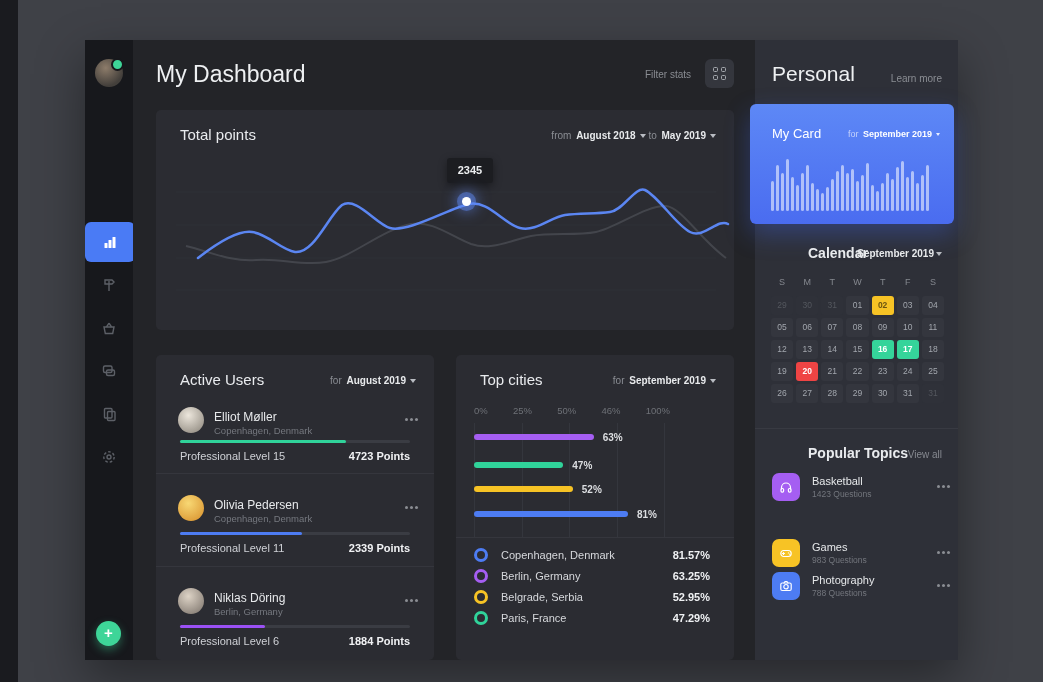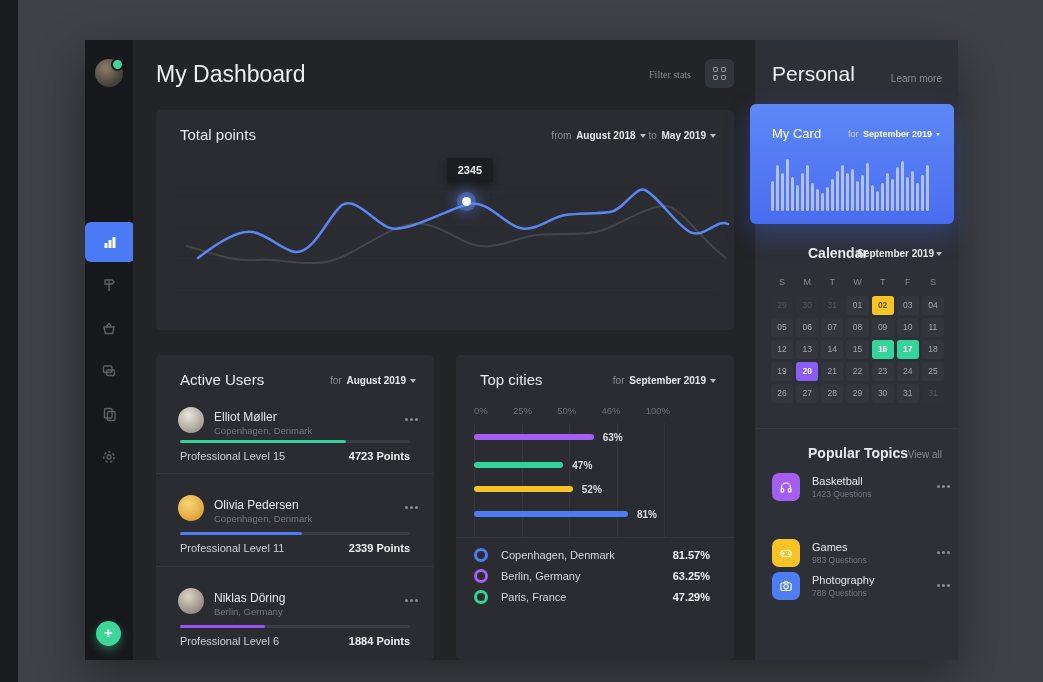--- a/index.html
+++ b/index.html
@@ -24,21 +24,21 @@
   .nav-item.active{width:50px;background:#4a7bf5;border-radius:6px;}
   .nav-item.active svg{stroke:none;}
   .nav-item.active svg rect{fill:#fff;}
   .add-btn{position:absolute;left:11px;top:581px;width:25px;height:25px;border-radius:50%;
     background:#3ed598;color:#fff;font-size:15px;line-height:24px;text-align:center;font-weight:bold;
     box-shadow:0 4px 10px rgba(62,213,152,.4);cursor:pointer;}
 
   
   .main{position:absolute;left:48px;top:0;width:622px;height:620px;background:#232428;}
   .main-title{position:absolute;left:23px;top:21px;font-size:23px;color:#eef0f2;font-weight:400;}
-  .filter-label{position:absolute;right:64px;top:29px;font-size:10px;color:#8a8d93;cursor:pointer;font-family:Liberation Serif, serif;}
+  .filter-label{position:absolute;right:64px;top:29px;font-size:10px;color:#8a8d93;cursor:pointer;}
   .filter-btn{position:absolute;right:21px;top:19px;width:29px;height:29px;background:#34363d;border-radius:6px;cursor:pointer;}
   .filter-glyph{position:absolute;left:8px;top:8px;width:13px;height:13px;display:grid;
     grid-template-columns:5px 5px;grid-template-rows:5px 5px;gap:3px;}
   .filter-glyph i{background:transparent;border:1.4px solid #a7aab0;border-radius:1.5px;display:block;}
 
   .card{position:absolute;background:#2b2c32;border-radius:5px;}
   .card-title{position:absolute;left:24px;top:16px;font-size:15px;color:#e9ebee;font-weight:500;}
   .range{position:absolute;right:18px;top:20px;font-size:10px;color:#8a8d93;white-space:nowrap;}
   .range .val{color:#e8eaec;font-weight:bold;margin:0 2px;cursor:pointer;}
   .caret{display:inline-block;width:0;height:0;border-left:3px solid transparent;border-right:3px solid transparent;
@@ -113,21 +113,21 @@
   .section-link{position:absolute;right:16px;font-size:10px;color:#868990;cursor:pointer;}
   .cal-range{position:absolute;right:16px;top:208px;font-size:10px;color:#e8eaec;font-weight:bold;}
   .dow-row{position:absolute;left:16px;right:14px;top:237px;display:grid;grid-template-columns:repeat(7,1fr);gap:3px;}
   .dow{font-size:9px;color:#85888f;text-align:center;}
   .cal-grid{position:absolute;left:16px;right:14px;top:256px;display:grid;grid-template-columns:repeat(7,1fr);
     grid-auto-rows:19px;gap:3px;}
   .cal-cell{background:#34363e;border-radius:3px;font-size:8.5px;color:#a3a7ae;text-align:center;line-height:19px;cursor:pointer;}
   .cal-cell.muted{background:#2f3139;color:#54575e;}
   .cal-cell.yellow{background:#f7c325;color:#6b5410;font-weight:bold;}
   .cal-cell.green{background:#35d49a;color:#fff;font-weight:bold;}
-  .cal-cell.purple{background:#8b5cf6;color:#fff;font-weight:bold;}
+  .cal-cell.purple{background:#ef4444;color:#fff;font-weight:bold;}
   .panel-div{position:absolute;left:0;right:0;top:388px;height:1px;background:#383a42;}
 
   .topic-row{position:absolute;left:17px;right:16px;height:28px;}
   .topic-icon{position:absolute;left:0;top:0;width:28px;height:28px;border-radius:7px;display:flex;align-items:center;justify-content:center;}
   .topic-icon svg{stroke:#fff;fill:none;stroke-width:1.2;stroke-linecap:round;stroke-linejoin:round;}
   .ti-purple{background:#a55ef2;}
   .ti-green{background:#30d39a;}
   .ti-yellow{background:#f7c325;}
   .ti-blue{background:#4d7cf3;}
   .ti-green2{background:#2dc88e;}
@@ -312,20 +312,25 @@
         <div class="legend">
           <div class="legend-row">
             <div class="ring r-blue"></div>
             <div class="l-city">Copenhagen, Denmark</div>
             <div class="l-val">81.57%</div>
           </div>
           <div class="legend-row">
             <div class="ring r-purple"></div>
             <div class="l-city">Berlin, Germany</div>
             <div class="l-val">63.25%</div>
+          </div>
+          <div class="legend-row">
+            <div class="ring r-yellow"></div>
+            <div class="l-city">Belgrade, Serbia</div>
+            <div class="l-val">52.95%</div>
           </div>
           <div class="legend-row">
             <div class="ring r-green"></div>
             <div class="l-city">Paris, France</div>
             <div class="l-val">47.29%</div>
           </div>
         </div>
       </div>
     </div>
 

